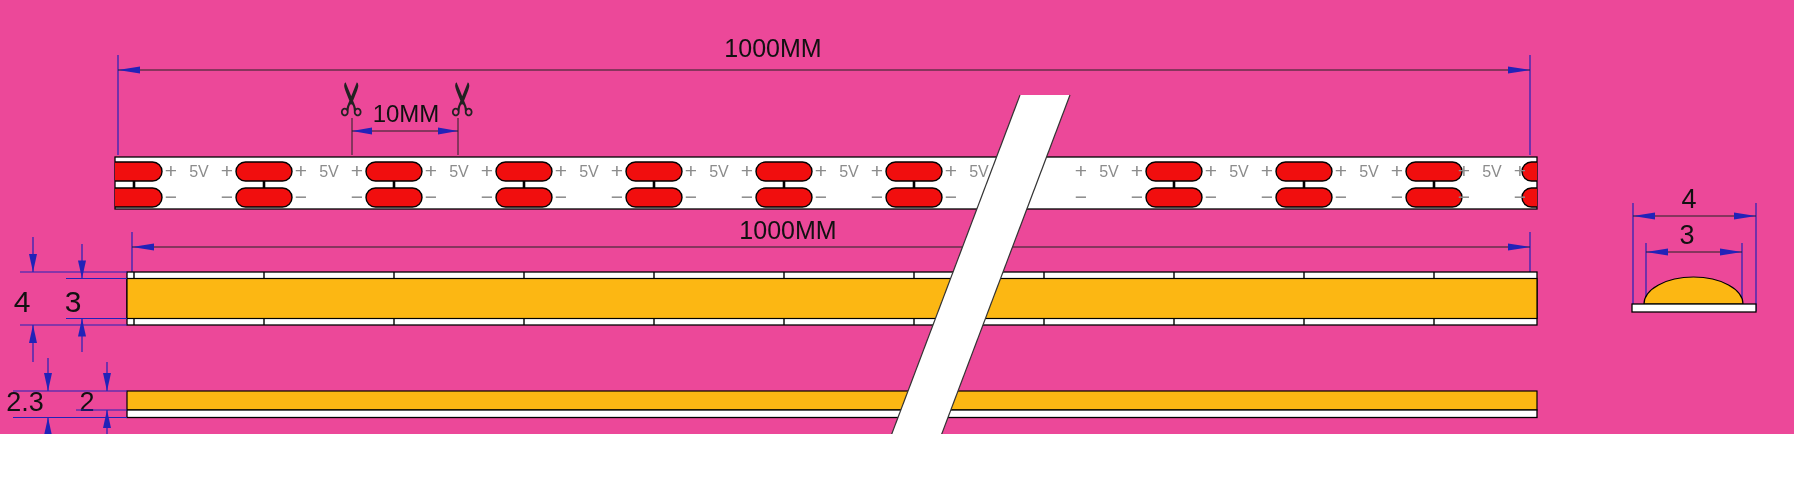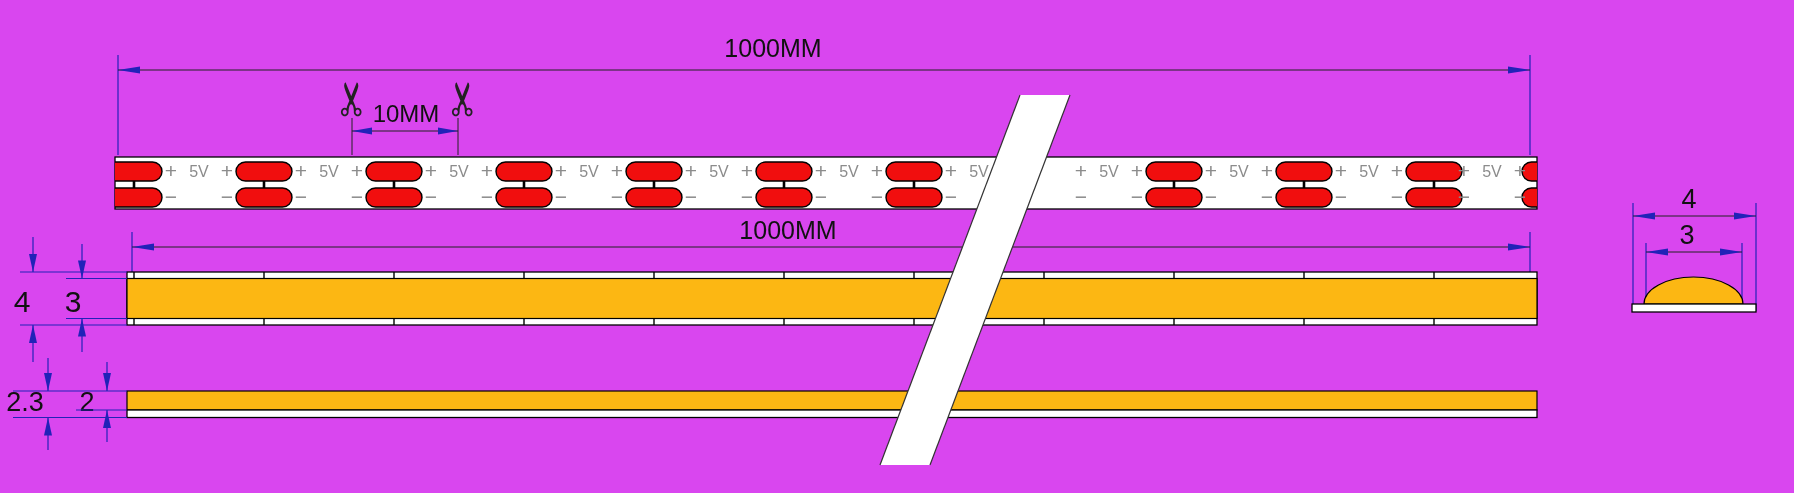--- a/index.html
+++ b/index.html
@@ -1,16 +1,16 @@
 <!DOCTYPE html>
 <html style="--pad-red: #f10e0e; --strip-yellow: #fcb713; --dim-blue: #2222b8; --label-gray: #8c8c8c;"><head>
 <meta charset="utf-8">
 <style>
   html,body{margin:0;padding:0;background:#fff;}
-  #stage{position:relative;width:1794px;height:493px;background:#d946ef;overflow:hidden;}
+  #stage{position:relative;width:1794px;height:434px;background:#ec4899;overflow:hidden;}
   svg{font-family:"Liberation Sans", sans-serif;}
   .pad{fill:var(--pad-red,#f10e0e);stroke:#000;stroke-width:1.4;}
   .connector{stroke:#000;stroke-width:2.6;}
   .sign{fill:var(--label-gray,#8c8c8c);font-size:21px;text-anchor:middle;}
   .volt{fill:var(--label-gray,#8c8c8c);font-size:16px;text-anchor:middle;}
   .dimline{stroke:#222;stroke-width:1;}
   .extline{stroke:var(--dim-blue,#2222b8);stroke-width:1.2;}
   .arrow{fill:var(--dim-blue,#2222b8);stroke:none;}
   .dimtext{fill:#111;text-anchor:middle;font-size:25px;}
   .dimtext-sm{fill:#111;text-anchor:middle;font-size:24px;}

